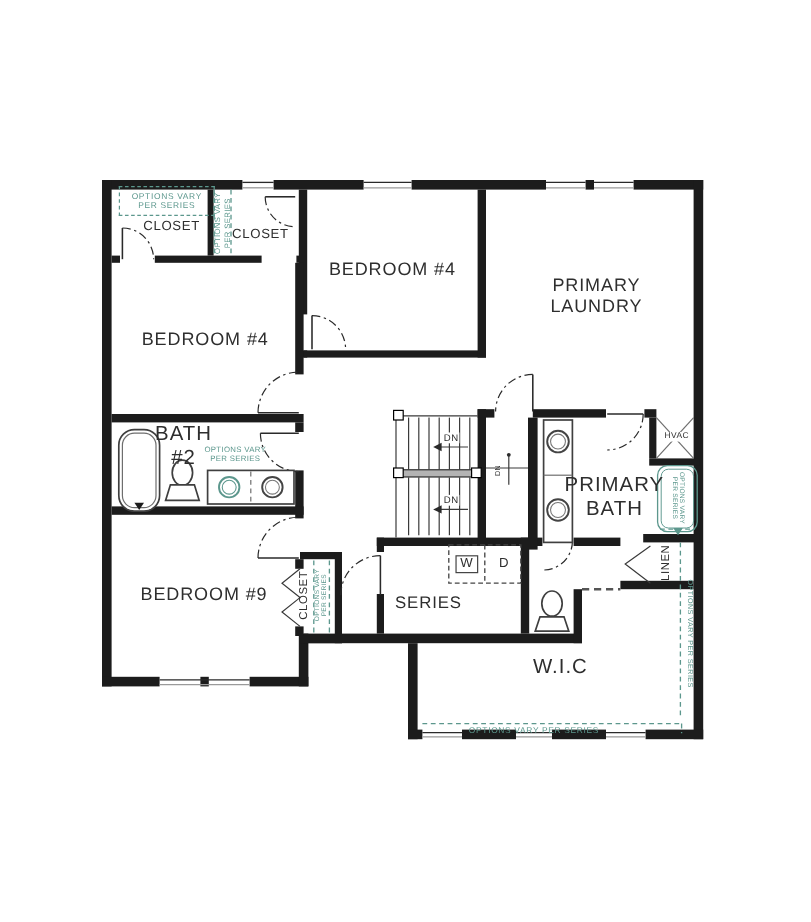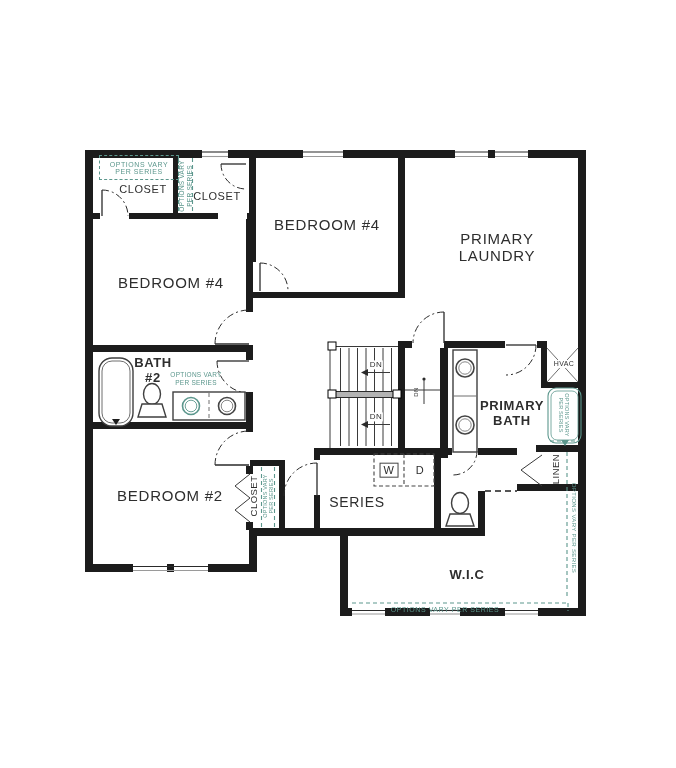--- a/index.html
+++ b/index.html
@@ -18,21 +18,21 @@
   .fix { stroke:#3f3f3f; stroke-width:1.4; fill:#ffffff; }
   .fix2{ stroke:#6e6e6e; stroke-width:1; fill:none; }
   .tealln { stroke:var(--teal); fill:none; stroke-width:1.1; }
   .tealdash { stroke:var(--teal); fill:none; stroke-width:1.1; stroke-dasharray:4 3; }
   .wd  { stroke:#444444; stroke-width:1.1; fill:none; stroke-dasharray:4 2.5; }
   .opening { stroke:#555555; stroke-width:2; stroke-dasharray:6 4; fill:none; }
 
   .lbl { position:absolute; transform:translate(-50%,-50%); white-space:nowrap;
          text-align:center; letter-spacing:.05em; line-height:1.15; }
   .room-lg { font-size:15px; }
-  .room-md { font-size:13px;font-weight:bold; }
+  .room-md { font-size:17px; }
   .room-sm { font-size:11px; }
   .rot-ccw { transform:translate(-50%,-50%) rotate(-90deg); }
   .rot-cw  { transform:translate(-50%,-50%) rotate(90deg); }
   .teal-txt { color:var(--teal); }
   .ann { font-size:6.5px; letter-spacing:.04em; line-height:1.18; }
   .ann7 { font-size:7px; letter-spacing:.08em; }
   .dn { font-size:8px; background:#fff; padding:0 1px; }
   .dn-rot { font-size:6px; }
   .hvac-lbl { font-size:7px; background:#fff; padding:0 1px; }
   .wd-lbl { font-size:11px; }
@@ -297,21 +297,21 @@
   <div class="lbl room-md" style="left:153px; top:371px;">
     <div>BATH</div>
     <div>#2</div>
   </div>
 
   <div class="lbl ann teal-txt" style="left:196px; top:379px;">
     <div>OPTIONS VARY</div>
     <div>PER SERIES</div>
   </div>
 
-  <div class="lbl room-lg" style="left:170px; top:496px;">BEDROOM #2</div>
+  <div class="lbl room-lg" style="left:170px; top:496px;">BEDROOM #9</div>
 
   <div class="lbl room-sm rot-ccw" style="left:254px; top:496px; font-size:9.5px;">CLOSET</div>
 
   <div class="lbl ann teal-txt rot-ccw" style="left:268px; top:496px; font-size:5.5px;">
     <div>OPTIONS VARY</div>
     <div>PER SERIES</div>
   </div>
 
   <div class="lbl" style="left:357px; top:502px; font-size:14px;">SERIES</div>
 
@@ -327,21 +327,21 @@
 
   <div class="lbl hvac-lbl" style="left:564px; top:364px;">HVAC</div>
 
   <div class="lbl ann teal-txt rot-cw" style="left:564px; top:415px; font-size:5.5px;">
     <div>OPTIONS VARY</div>
     <div>PER SERIES</div>
   </div>
 
   <div class="lbl rot-ccw" style="left:556px; top:469px; font-size:9.5px;">LINEN</div>
 
-  <div class="lbl room-md" style="left:467px; top:575px;">W.I.C</div>
+  <div class="lbl room-md" style="left:467px; top:556px;">W.I.C</div>
 
   <div class="lbl ann7 teal-txt" style="left:445px; top:610px;">OPTIONS VARY PER SERIES</div>
 
   <div class="lbl teal-txt rot-cw" style="left:574px; top:528px; font-size:6px; letter-spacing:.06em;">OPTIONS VARY PER SERIES</div>
 
   <div class="lbl dn" style="left:376px; top:365px;">DN</div>
   <div class="lbl dn" style="left:376px; top:417px;">DN</div>
   <div class="lbl dn-rot rot-ccw" style="left:416px; top:392px;">DN</div>
 
 </div>

